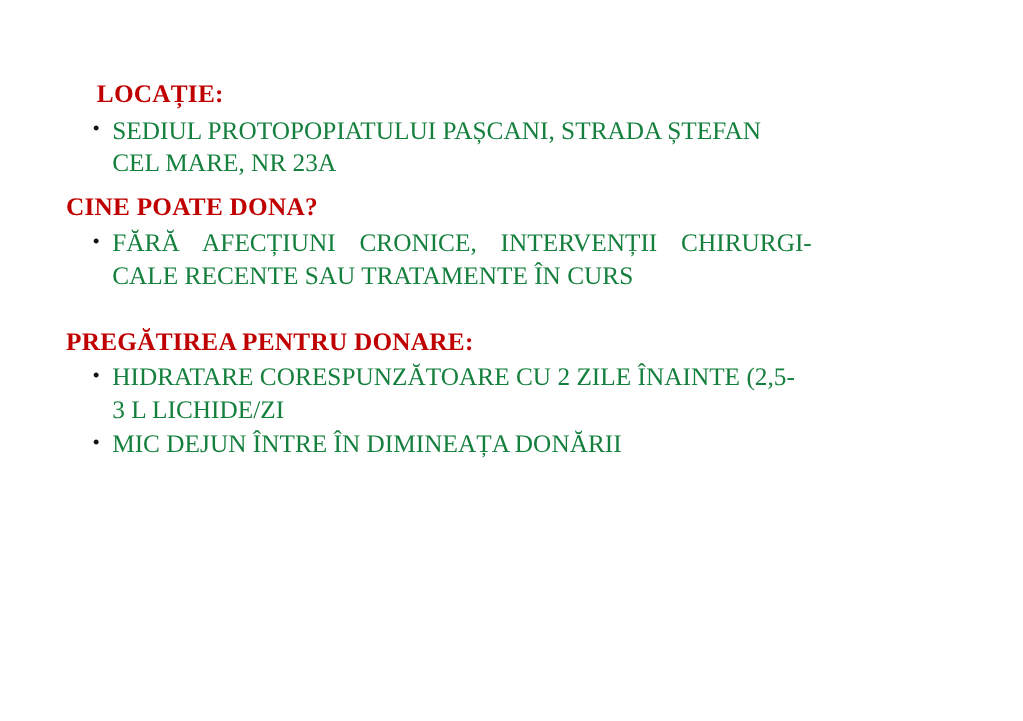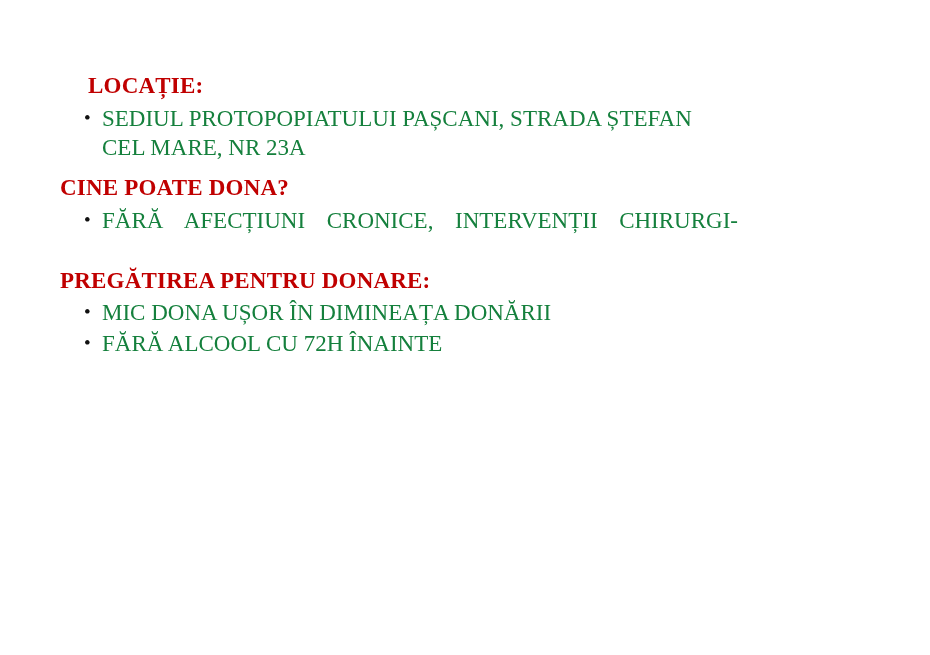--- a/index.html
+++ b/index.html
@@ -88,31 +88,33 @@
     </ul>
   </div>
 
   <div class="gap-small"></div>
 
   <div class="section">
     <p class="heading">CINE POATE DONA?</p>
     <ul class="bullets">
       <li>
         <span class="nowrap-block justify" style="text-align:justify; text-align-last:justify;">FĂRĂ AFECȚIUNI CRONICE, INTERVENȚII CHIRURGI-</span>
+        <span class="nowrap-block">CALE RECENTE SAU TRATAMENTE ÎN CURS</span>
       </li>
     </ul>
   </div>
 
   <div class="gap-large"></div>
 
   <div class="section">
     <p class="heading">PREGĂTIREA PENTRU DONARE:</p>
     <ul class="bullets">
       <li>
-        <span class="nowrap-block">MIC DONA UȘOR ÎN DIMINEAȚA DONĂRII</span>
+        <span class="nowrap-block">HIDRATARE CORESPUNZĂTOARE CU 2 ZILE ÎNAINTE (2,5-</span>
+        <span class="nowrap-block">3 L LICHIDE/ZI</span>
       </li>
       <li>
-        <span class="nowrap-block">FĂRĂ ALCOOL CU 72H ÎNAINTE</span>
+        <span class="nowrap-block">MIC DEJUN ÎNTRE ÎN DIMINEAȚA DONĂRII</span>
       </li>
     </ul>
   </div>
 
 </div>
 
 </body></html>

